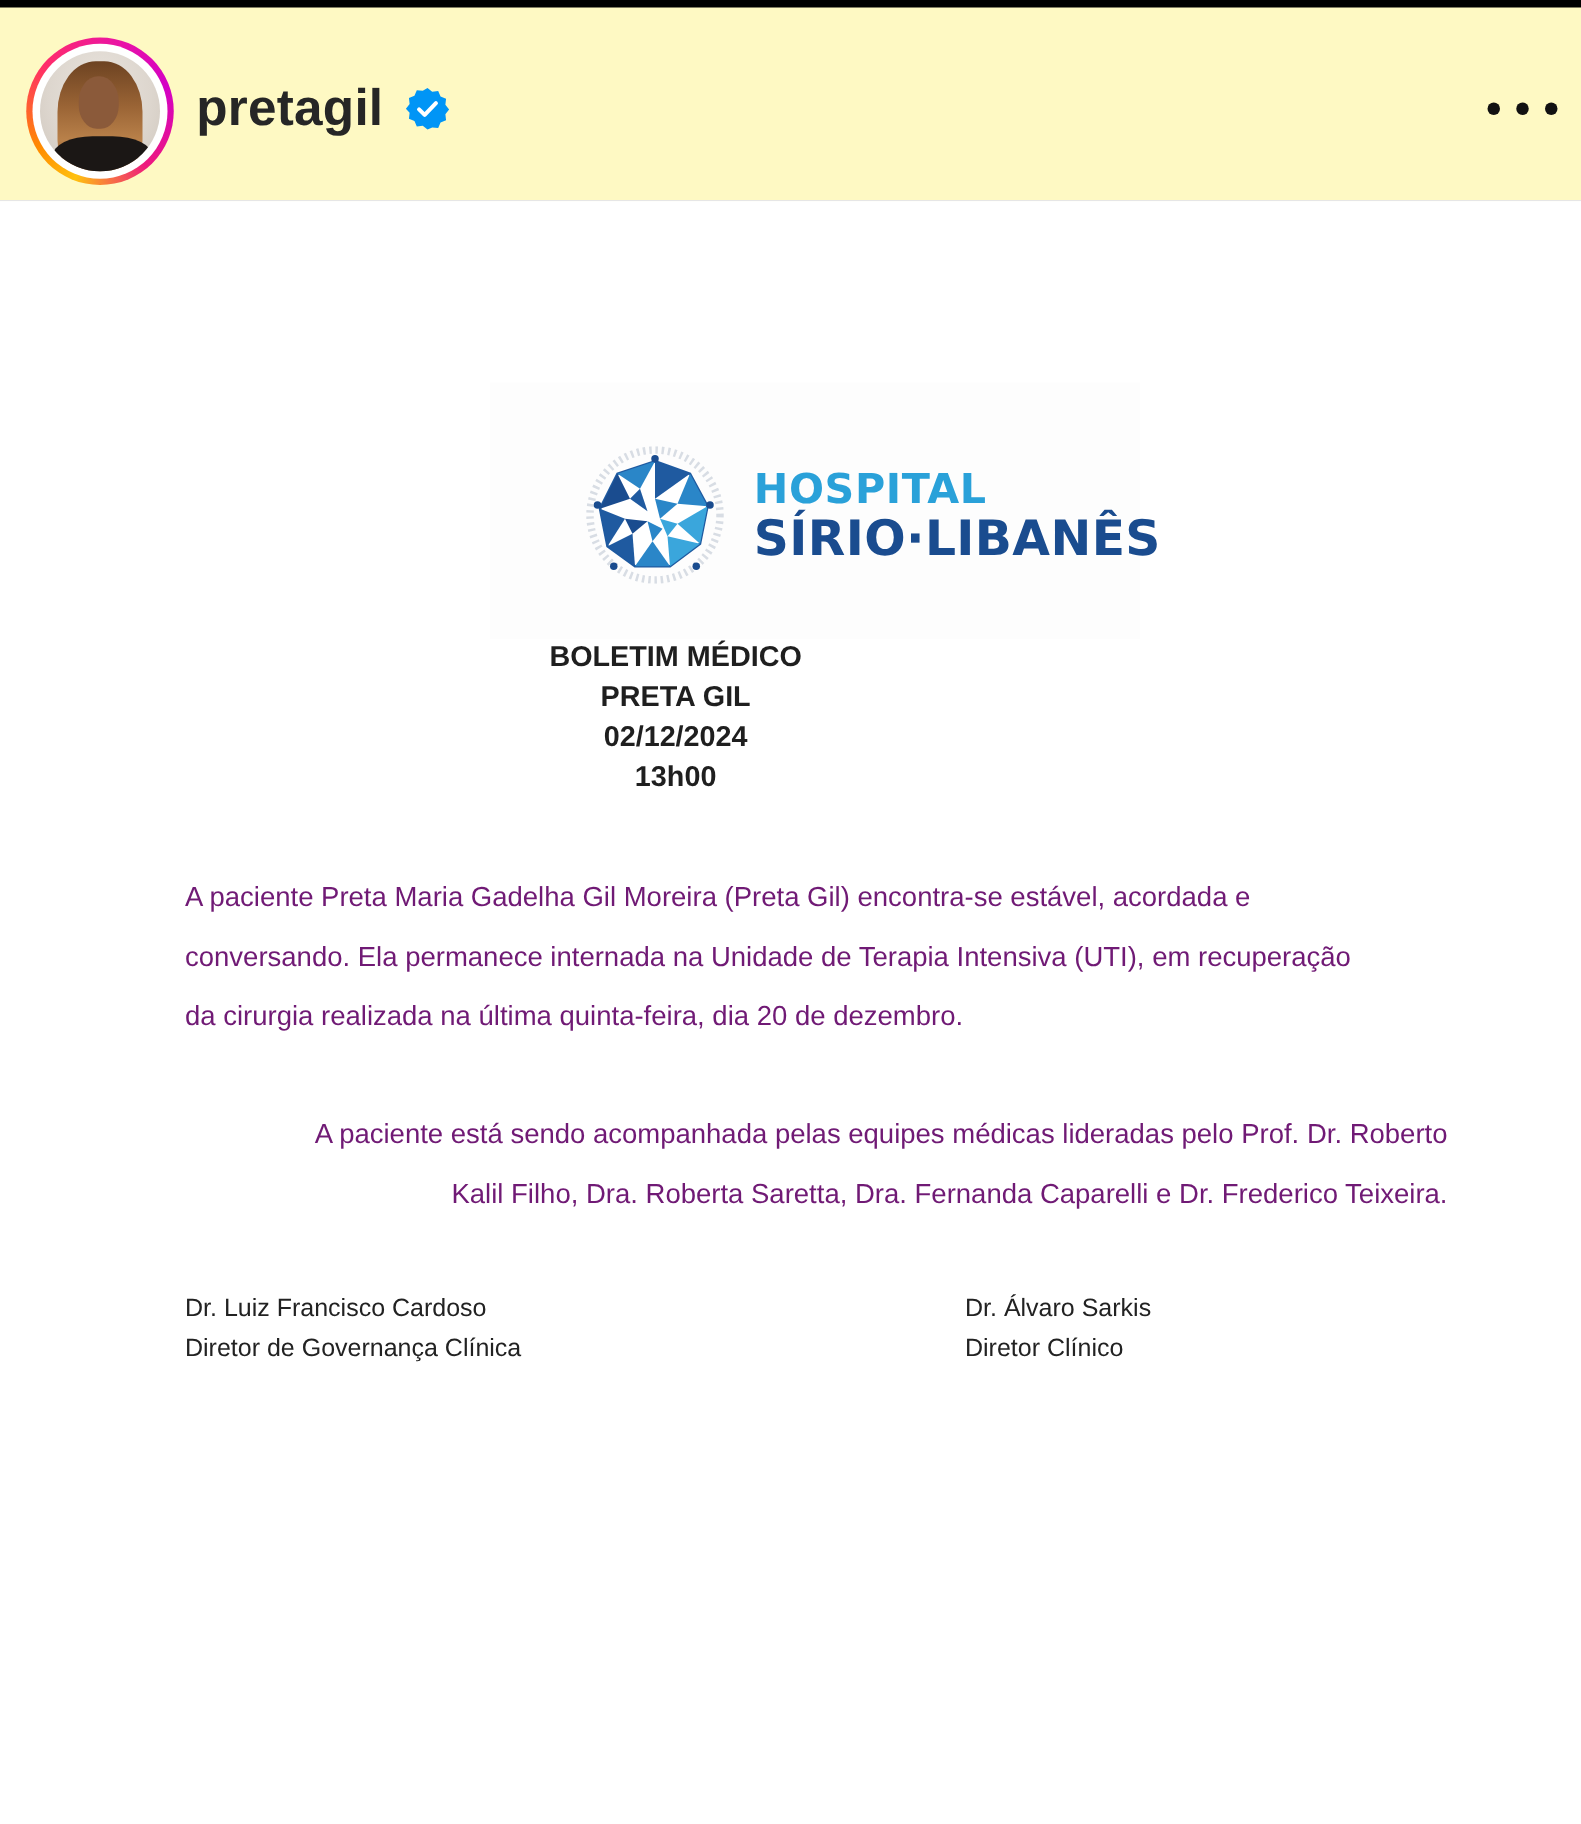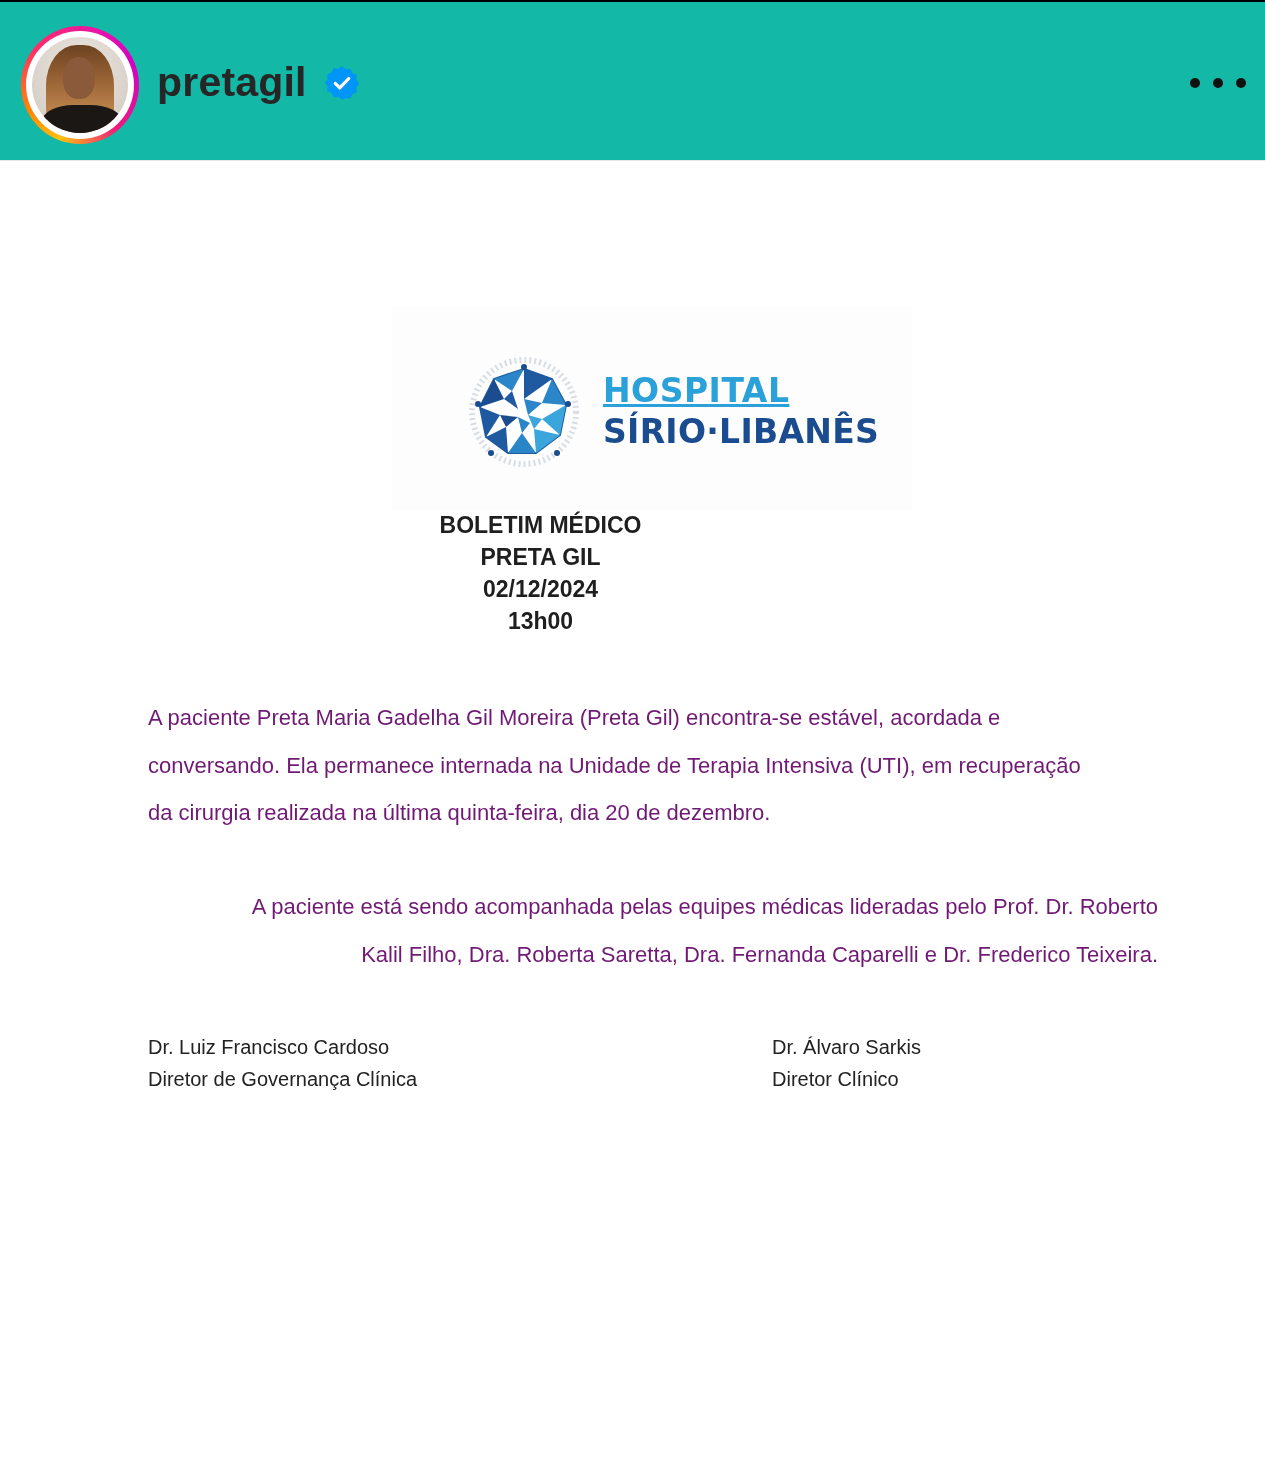--- a/index.html
+++ b/index.html
@@ -1,39 +1,39 @@
 <!DOCTYPE html>
 <html><head>
   <meta charset="utf-8">
   <style>
     html, body { margin: 0; padding: 0; background: #ffffff; }
     body { width: 1265px; height: 1459px; position: relative; overflow: hidden; font-family: "Liberation Sans", sans-serif; color: #262626; }
 
-    .topbar { position: absolute; left: 0; top: 0; width: 1265px; height: 161px; border-top: 2px solid #000000; border-bottom: 1px solid #e6e6e6; box-sizing: border-box; background: #14b8a6; }
+    .topbar { position: absolute; left: 0; top: 0; width: 1265px; height: 161px; border-top: 6px solid #000000; border-bottom: 1px solid #e6e6e6; box-sizing: border-box; background: #fef9c3; }
     .avatar-ring { position: absolute; left: 21px; top: 24px; width: 118px; height: 118px; border-radius: 50%;
       background: conic-gradient(from 200deg, #ffc10f 0deg, #ff8a00 40deg, #ff2d6a 110deg, #e812a8 180deg, #d300c5 230deg, #ee1a7d 300deg, #ffc10f 360deg); }
     .avatar-inner { position: absolute; left: 5px; top: 5px; width: 108px; height: 108px; border-radius: 50%; background: #fff; }
     .avatar-photo { position: absolute; left: 6px; top: 6px; width: 96px; height: 96px; border-radius: 50%; overflow: hidden;
       background: radial-gradient(ellipse at 50% 35%, #e9e4de 0%, #ddd6ce 60%, #cfc7bd 100%); }
     .avatar-hair { position: absolute; left: 14px; top: 8px; width: 68px; height: 90px; border-radius: 45% 45% 30% 30%;
       background: linear-gradient(180deg, #6d4322 0%, #9a6435 40%, #b9814a 70%, #8a552b 100%); }
     .avatar-face { position: absolute; left: 31px; top: 20px; width: 32px; height: 42px; border-radius: 48% 48% 45% 45%; background: #8b5a3a; }
     .avatar-body { position: absolute; left: 10px; top: 68px; width: 80px; height: 40px; border-radius: 40% 40% 0 0; background: #1b1715; }
 
     .username { position: absolute; left: 157px; top: 56px; font-size: 41px; font-weight: 700; color: #262626; letter-spacing: 0.2px; line-height: 48px; font-family: "Liberation Sans", sans-serif; }
     .verified { position: absolute; left: 324px; top: 63px; width: 36px; height: 36px; }
     .more { position: absolute; left: 1190px; top: 66px; width: 56px; height: 30px; display: flex; align-items: center; justify-content: space-between; cursor: pointer; }
     .more span { display: block; width: 10px; height: 10px; border-radius: 50%; background: #111; }
 
     .post { position: absolute; left: 0; top: 161px; width: 1265px; height: 1298px; background: #fff; }
 
     .logo-box { position: absolute; left: 392px; top: 145px; width: 520px; height: 205px; background: #fdfdfd; }
     .logo-emblem { position: absolute; left: 464px; top: 196px; width: 120px; height: 110px; }
-    .logo-text-1 { position: absolute; left: 603px; top: 211px; font-size: 33px; font-weight: 700; color: #2aa1d9; letter-spacing: 0.5px; line-height: 38px; font-family: "DejaVu Sans", sans-serif; text-decoration: underline; }
-    .logo-text-2 { position: absolute; left: 603px; top: 252px; font-size: 33px; font-weight: 700; color: #1a4c8f; letter-spacing: 0.3px; line-height: 38px; font-family: "DejaVu Sans", sans-serif; }
+    .logo-text-1 { position: absolute; left: 603px; top: 211px; font-size: 33px; font-weight: 700; color: #2aa1d9; letter-spacing: 0.5px; line-height: 38px; font-family: "DejaVu Sans", sans-serif; }
+    .logo-text-2 { position: absolute; left: 603px; top: 252px; font-size: 39px; font-weight: 700; color: #1a4c8f; letter-spacing: 0.3px; line-height: 38px; font-family: "DejaVu Sans", sans-serif; }
 
     .heading { position: absolute; left: 0; width: 1037px; top: 348px; text-align: center; font-weight: 700; font-size: 23px; line-height: 32px; color: #1f1f1f; padding-left: 44px; box-sizing: border-box; }
     .heading div { height: 32px; }
 
     .para { position: absolute; left: 148px; width: 1010px; font-size: 22px; line-height: 47.5px; color: #701a75; }
     .para1 { top: 533px; }
     .para2 { top: 722px; text-align: right; }
     .para div { white-space: nowrap; }
 
     .sig { position: absolute; top: 870px; font-size: 20px; line-height: 32px; color: #222; }

